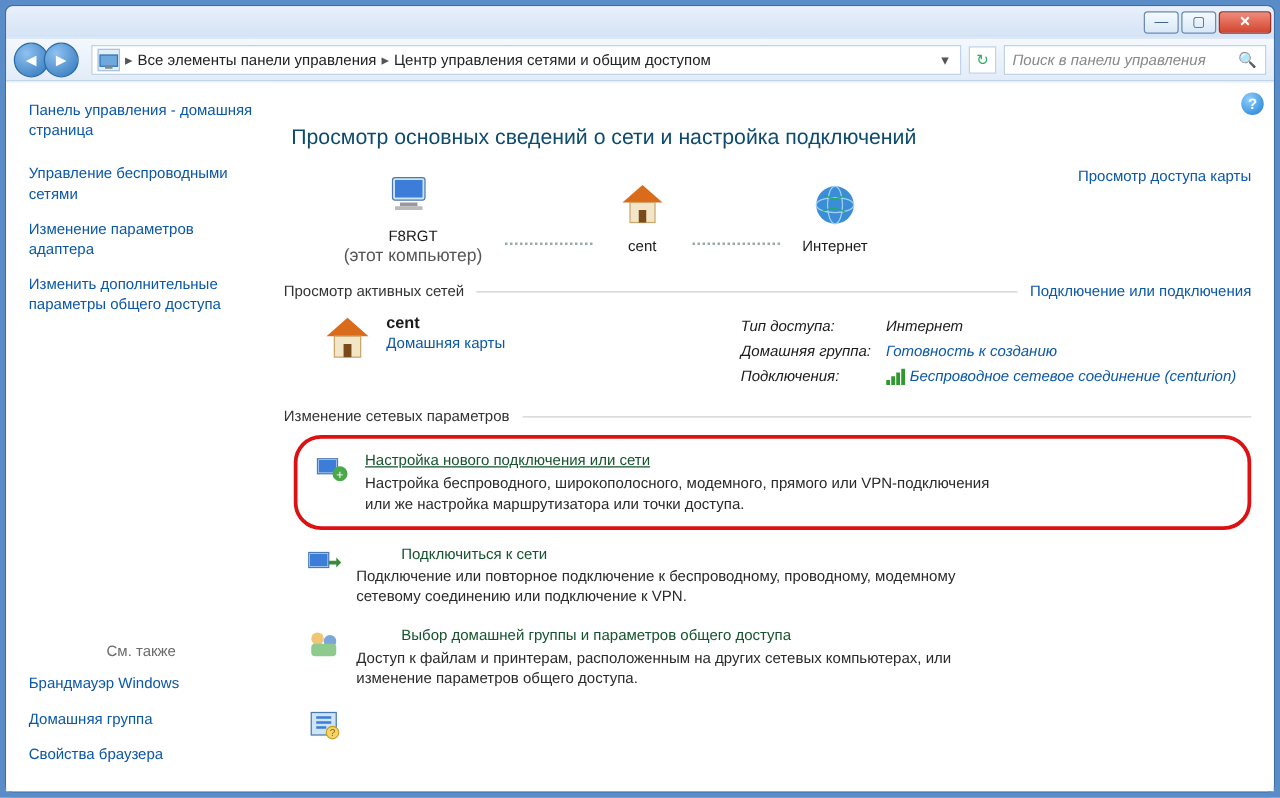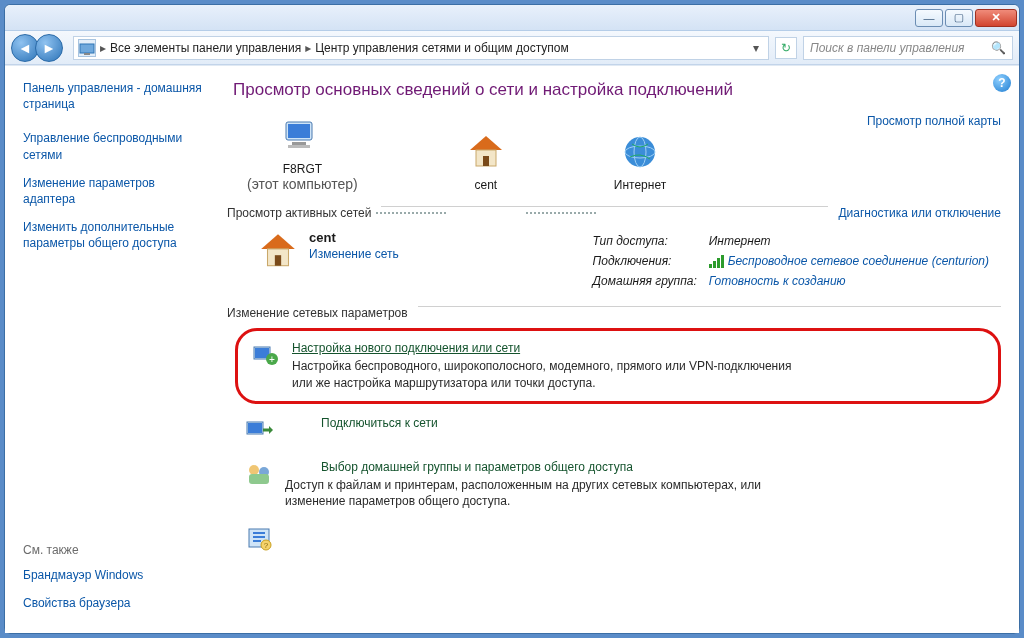--- a/index.html
+++ b/index.html
@@ -51,36 +51,36 @@
   .bc-v{width:16px;text-align:center;color:#555;}
   .ref-btn{width:22px;height:22px;border:1px solid #c0d2e6;background:#fff;display:flex;align-items:center;justify-content:center;font-size:12px;color:#3a6;}
   .searchbox{width:210px;height:24px;border:1px solid #c0d2e6;background:#fff;display:flex;align-items:center;padding:0 6px;color:#888;font-size:12px;font-style:italic;}
   .searchbox .sicon{margin-left:auto;font-style:normal;color:#5c8bd0;}
   
   .body{flex:1;display:flex;background:#fff;border-top:1px solid #e0e9f3;overflow:hidden;}
   .sidebar{width:212px;background:#fff;border-right:0;padding:14px 14px 10px 18px;display:flex;flex-direction:column;}
   .sidebar a{color:#0b57a8;font-size:12px;text-decoration:none;display:block;line-height:1.35;margin-bottom:12px;}
   .sidebar a.title{color:#0b57a8;font-size:12px;}
   .sidebar .spacer{flex:1;}
-  .sidebar .see-also{color:#6b6b6b;font-size:12px;margin-bottom:10px;}
+  .sidebar .see-also{color:#6b6b6b;font-size:12px;margin-bottom:10px;text-align:center;}
   
   .main{flex:1;padding:14px 18px 10px 10px;overflow:auto;position:relative;color:#1a1a1a;}
   .help-btn{position:absolute;right:8px;top:8px;width:18px;height:18px;border-radius:50%;background:radial-gradient(circle at 35% 30%,#8fd0ff,#1e7cd0);color:#fff;font-size:12px;display:flex;align-items:center;justify-content:center;font-weight:bold;}
-  h1.heading{color:#701a75;font-size:17px;font-weight:normal;margin:0 0 14px 6px;}
-  .netmap{display:flex;align-items:flex-end;gap:18px;margin-left:20px;}
+  h1.heading{color:#0c4a6e;font-size:17px;font-weight:normal;margin:20px 0 14px 6px;}
+  .netmap{display:flex;align-items:center;gap:18px;margin-left:48px;}
   .nm-col{display:flex;flex-direction:column;align-items:center;font-size:12px;}
   .nm-label{margin-top:4px;}
   .nm-sub{color:#555;font-size:14px;}
   .nm-line{width:70px;border-top:2px dotted #9aa;position:relative;top:22px;}
   .nm-icon{width:44px;height:44px;display:flex;align-items:center;justify-content:center;}
   .nm-icon svg{width:40px;height:40px;}
   .view-full{color:#0b57a8;font-size:12px;margin-left:auto;align-self:flex-start;text-decoration:none;}
   .topmap{display:flex;align-items:flex-start;}
   
-  .sec-head{margin-top:14px;display:flex;align-items:flex-start;gap:10px;font-size:12px;color:#333;}
+  .sec-head{margin-top:14px;display:flex;align-items:center;gap:10px;font-size:12px;color:#333;}
   .sec-head .line{flex:1;height:1px;background:#d0d0d0;}
   .sec-head a{color:#0b57a8;text-decoration:none;}
   
   .active-net{display:flex;margin:10px 0 8px 30px;gap:20px;}
   .an-left{display:flex;gap:10px;align-items:flex-start;}
   .an-left .hicon{width:42px;height:42px;}
   .an-left .hicon svg{width:42px;height:42px;}
   .an-name{font-weight:bold;font-size:13px;}
   .an-type{color:#0b57a8;font-size:12px;text-decoration:none;display:block;margin-top:2px;}
   .an-right{margin-left:auto;font-size:12px;font-style:italic;}
@@ -151,20 +151,21 @@
 
     <div class="sidebar">
       <a href="#" class="title">Панель управления - домашняя страница</a>
       <div style="height:6px"></div>
       <a href="#">Управление беспроводными сетями</a>
       <a href="#">Изменение параметров адаптера</a>
       <a href="#">Изменить дополнительные параметры общего доступа</a>
       <div class="spacer"></div>
       <div class="see-also">См. также</div>
       <a href="#">Брандмауэр Windows</a>
+      <a href="#">Домашняя группа</a>
       <a href="#">Свойства браузера</a>
     </div>
 
     <div class="main">
       <div class="help-btn">?</div>
       <h1 class="heading">Просмотр основных сведений о сети и настройка подключений</h1>
 
       <div class="topmap">
         <div class="netmap">
           <div class="nm-col">
@@ -197,63 +198,63 @@
                   <circle cx="20" cy="20" r="15" fill="#3b8dd8"></circle>
                   <ellipse cx="20" cy="20" rx="15" ry="6" fill="none" stroke="#9fd0f5"></ellipse>
                   <ellipse cx="20" cy="20" rx="6" ry="15" fill="none" stroke="#9fd0f5"></ellipse>
                   <path d="M12 12 Q20 18 28 12" stroke="#2a6" fill="none"></path>
                   <path d="M10 25 Q20 20 30 27" stroke="#2a6" fill="none"></path>
                 </svg>
             </div>
             <div class="nm-label">Интернет</div>
           </div>
         </div>
-        <a href="#" class="view-full">Просмотр полной карты</a>
+        <a href="#" class="view-full">Просмотр доступа карты</a>
       </div>
 
       <div class="sec-head">
         <span>Просмотр активных сетей</span>
         <div class="line"></div>
-        <a href="#">Диагностика или отключение</a>
+        <a href="#">Подключение или подключения</a>
       </div>
 
       <div class="active-net">
         <div class="an-left">
           <div class="hicon">
             <svg viewBox="0 0 40 40">
                 <polygon points="20,4 36,18 4,18" fill="#d96b1b"></polygon>
                 <rect x="10" y="18" width="20" height="16" fill="#f3e6c8" stroke="#c9a86a"></rect>
                 <rect x="17" y="24" width="6" height="10" fill="#7a4a1a"></rect>
               </svg>
           </div>
           <div>
             <div class="an-name">cent</div>
-            <a href="#" class="an-type">Изменение сеть</a>
+            <a href="#" class="an-type">Домашняя карты</a>
           </div>
         </div>
         <div class="an-right">
           <table>
             <tbody>
                 <tr>
                   <td>Тип доступа:</td>
                 <td>Интернет</td>
+                </tr>
+            <tr>
+                  <td>Домашняя группа:</td>
+                <td><a href="#">Готовность к созданию</a></td>
                 </tr>
             <tr>
                   <td>Подключения:</td>
                 <td><span class="sig-bars">
                       <span></span>
                       <span></span>
                       <span></span>
                       <span></span>
                     </span><a href="#">Беспроводное сетевое соединение (centurion)</a></td>
                 </tr>
-            <tr>
-                  <td>Домашняя группа:</td>
-                <td><a href="#">Готовность к созданию</a></td>
-                </tr>
           </tbody>
             </table>
         </div>
       </div>
 
       <div class="sec-head">
         <span>Изменение сетевых параметров</span>
         <div class="line"></div>
       </div>
 
@@ -277,20 +278,21 @@
           <div class="s-icon">
             <svg viewBox="0 0 28 28">
                 <rect x="2" y="6" width="16" height="12" fill="#cfe4f7" stroke="#4a7ab0"></rect>
                 <rect x="3" y="7" width="14" height="10" fill="#3b7dd8"></rect>
                 <path d="M18 14 L26 14" stroke="#3a8a3a" stroke-width="3"></path>
                 <polygon points="24,10 28,14 24,18" fill="#3a8a3a"></polygon>
               </svg>
           </div>
           <div class="s-body">
             <a href="#" class="s-title nou">Подключиться к сети</a>
+            <div class="s-desc">Подключение или повторное подключение к беспроводному, проводному, модемному сетевому соединению или подключение к VPN.</div>
           </div>
         </div>
 
         <div class="setting">
           <div class="s-icon">
             <svg viewBox="0 0 28 28">
                 <circle cx="9" cy="10" r="5" fill="#f0c674"></circle>
                 <circle cx="19" cy="12" r="5" fill="#7aa7d8"></circle>
                 <rect x="4" y="14" width="20" height="10" rx="3" fill="#8ec98e"></rect>
               </svg>

